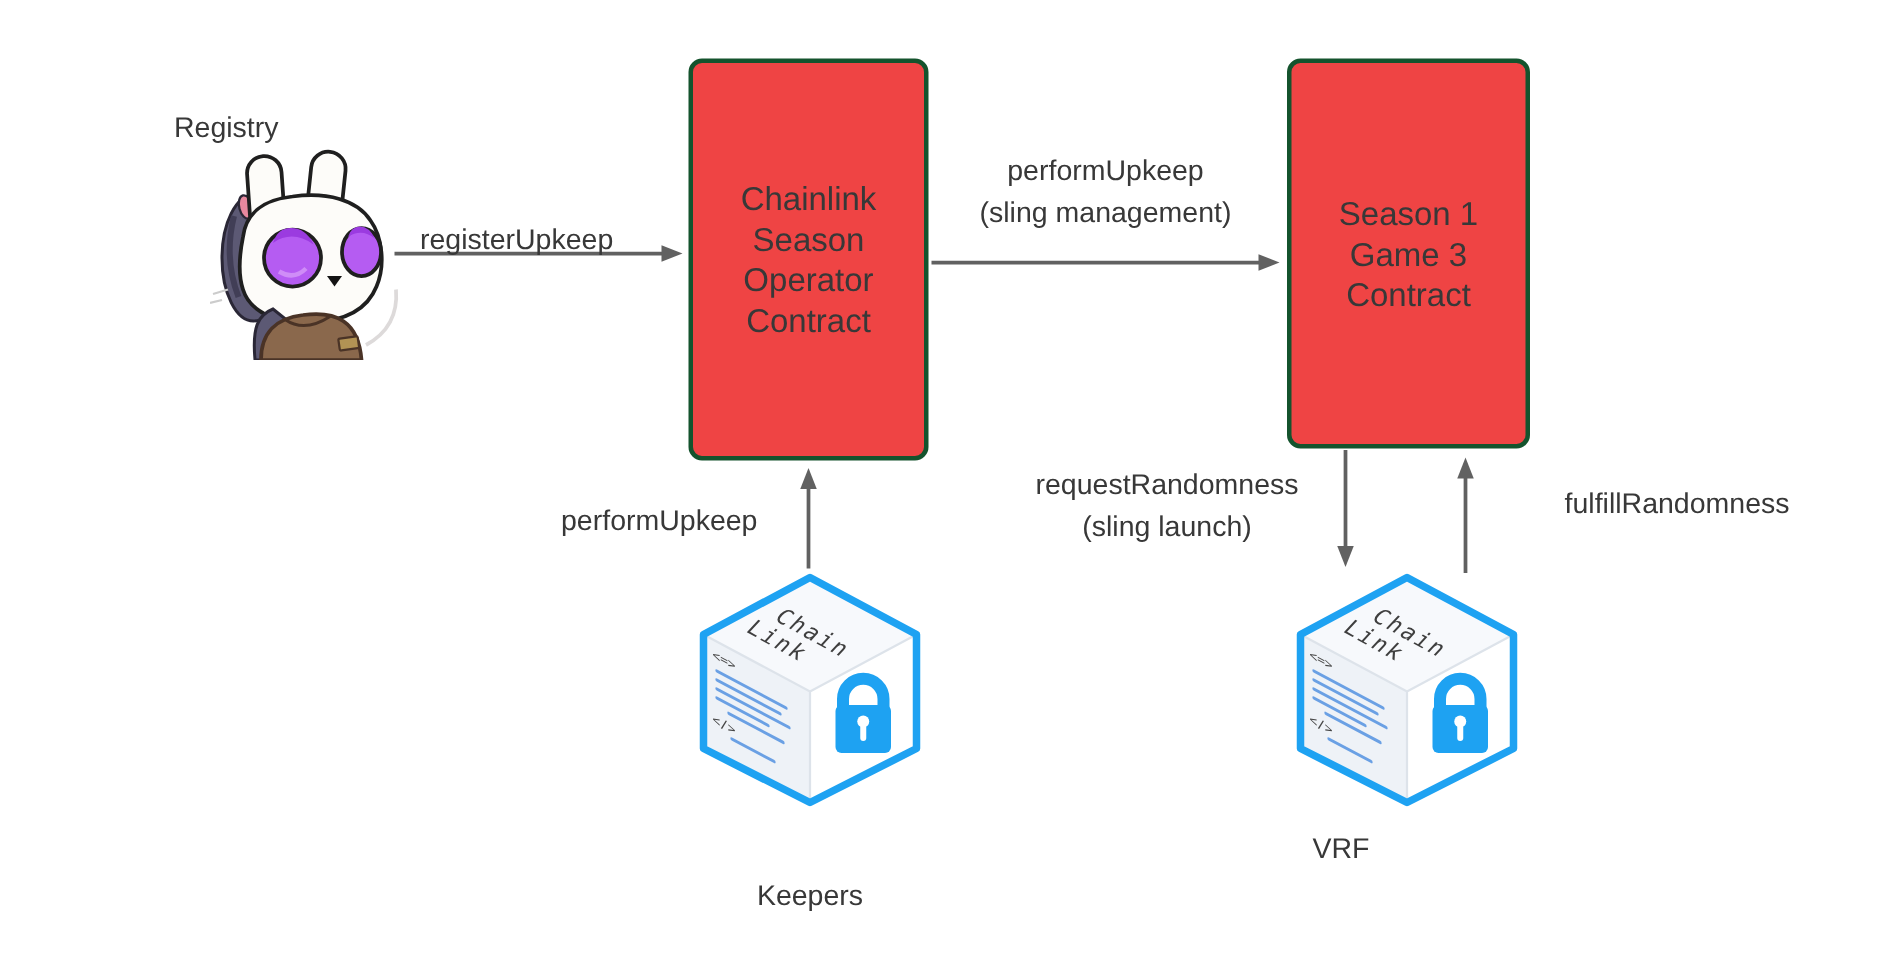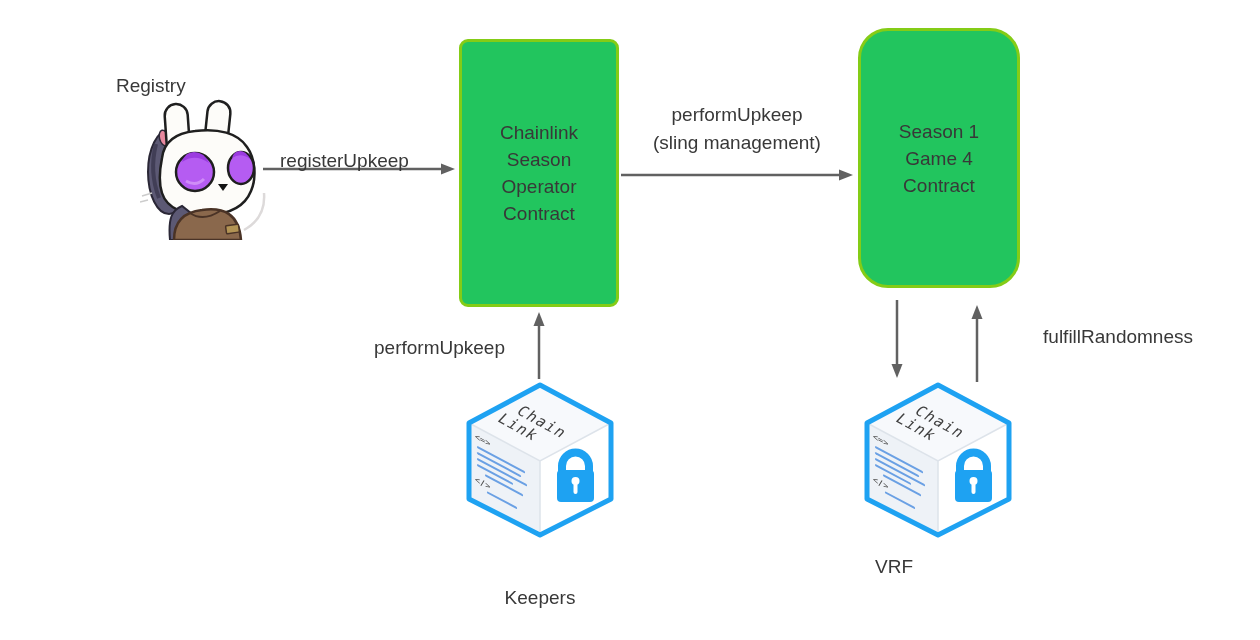--- a/index.html
+++ b/index.html
@@ -2,36 +2,36 @@
 <html><head>
 <meta charset="utf-8">
 <style>
   html,body{margin:0;padding:0;background:#ffffff;}
   body{width:1260px;height:640px;overflow:hidden;position:relative;
        font-family:"Liberation Sans", sans-serif;color:#383838;}
   .canvas{position:absolute;inset:0;width:1260px;height:640px;}
   .overlay{position:absolute;left:0;top:0;pointer-events:none;}
   .lbl{position:absolute;font-size:19px;line-height:24px;color:#383838;white-space:nowrap;}
   .lbl.center{text-align:center;white-space:normal;line-height:28px;}
-  .node-box{position:absolute;background:#22c55e;border:3px solid #84cc16;border-radius:9px;
+  .node-box{position:absolute;background:#ef4444;border:3px solid #14532d;border-radius:9px;
             display:flex;flex-direction:column;align-items:center;justify-content:center;
-            font-size:19px;line-height:27px;text-align:center;color:#383838;}
+            font-size:22px;line-height:27px;text-align:center;color:#383838;}
   .cube{position:absolute;}
   .avatar{position:absolute;}
   
   #operator-label{left:116px;top:74px;}
   #register-upkeep-label{left:280px;top:149px;width:176px;text-align:left;}
   #perform-round-label{left:625px;top:101px;width:224px;}
   #perform-keepers-label{left:352px;top:336px;width:175px;text-align:center;}
   #request-randomness-label{left:668px;top:310px;width:220px;}
   #fulfill-randomness-label{left:1011px;top:325px;width:182px;text-align:right;}
   #keepers-label{left:477px;top:586px;width:126px;text-align:center;}
   #vrf-label{left:875px;top:555px;width:126px;text-align:left;}
   #keeper-registry-box{left:459px;top:39px;width:154px;height:262px;}
-  #season-game-box{left:858px;top:28px;width:156px;height:254px;border-radius:30px;}
+  #season-game-box{left:858px;top:39px;width:156px;height:254px;}
   #keepers-cube{left:464px;top:380px;}
   #vrf-cube{left:862px;top:380px;}
   #operator-avatar{left:140px;top:98px;}
 </style>
 </head>
 <body>
 
 <div class="canvas">
 
   <svg class="overlay" width="1260" height="640" viewBox="0 0 1260 640">
@@ -86,33 +86,37 @@
 
   <div class="lbl" id="register-upkeep-label">registerUpkeep</div>
 
   <div class="lbl center" id="perform-round-label">
     <div>performUpkeep</div>
     <div>(sling management)</div>
   </div>
 
   <div class="lbl" id="perform-keepers-label">performUpkeep</div>
 
+  <div class="lbl center" id="request-randomness-label">
+    <div>requestRandomness</div>
+    <div>(sling launch)</div>
+  </div>
 
   <div class="lbl" id="fulfill-randomness-label">fulfillRandomness</div>
 
   <div class="node-box" id="keeper-registry-box">
     <div>Chainlink</div>
     <div>Season</div>
     <div>Operator</div>
     <div>Contract</div>
   </div>
 
   <div class="node-box" id="season-game-box">
     <div>Season 1</div>
-    <div>Game 4</div>
+    <div>Game 3</div>
     <div>Contract</div>
   </div>
 
   <svg class="cube" id="keepers-cube" width="152" height="160" viewBox="0 0 152 160">
     <polygon points="76,5 147,43 147,119 76,155 5,119 5,43" fill="#ffffff"></polygon>
     <polygon points="76,5 147,43 76,81 5,43" fill="#f7f9fc"></polygon>
     <polygon points="5,43 76,81 76,155 5,119" fill="#eef2f7"></polygon>
     <path d="M5 43 L76 81 L147 43 M76 81 L76 155" fill="none" stroke="#dde3ea" stroke-width="1.5"></path>
     <polygon points="76,5 147,43 147,119 76,155 5,119 5,43" fill="none" stroke="#1ea2f2" stroke-width="5" stroke-linejoin="round"></polygon>
     <g transform="translate(60,24) rotate(29) skewX(-14)" fill="#3f3f3f" font-family="DejaVu Sans Mono, monospace" font-size="15" letter-spacing="1.5">

